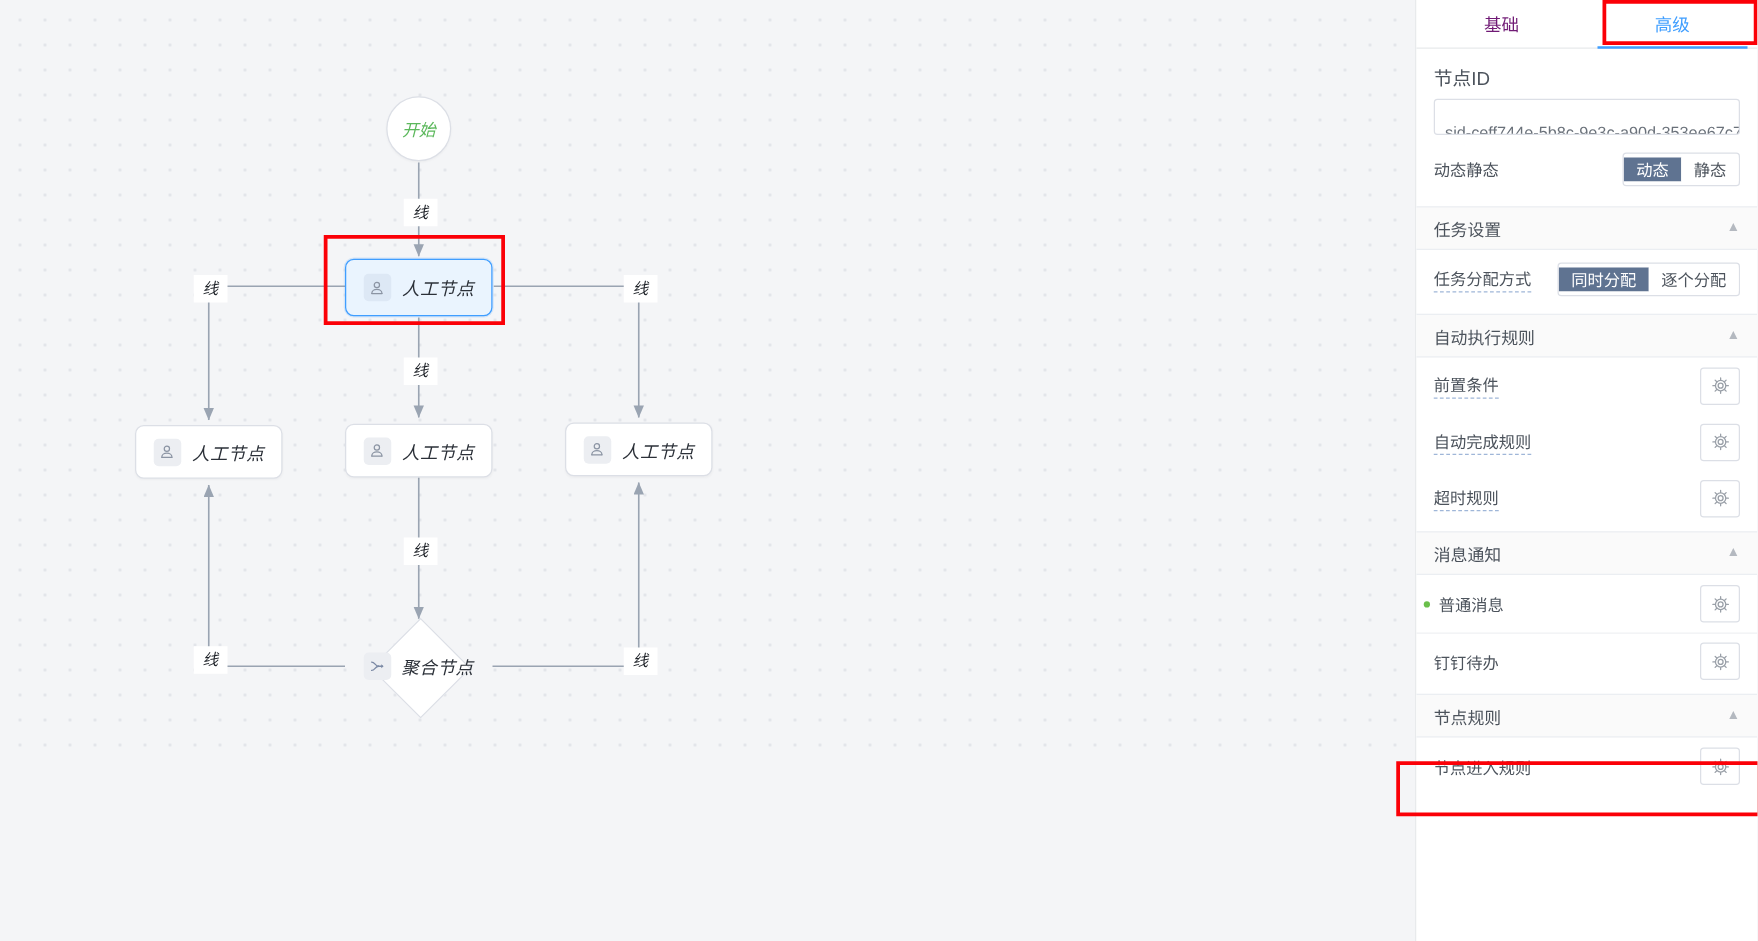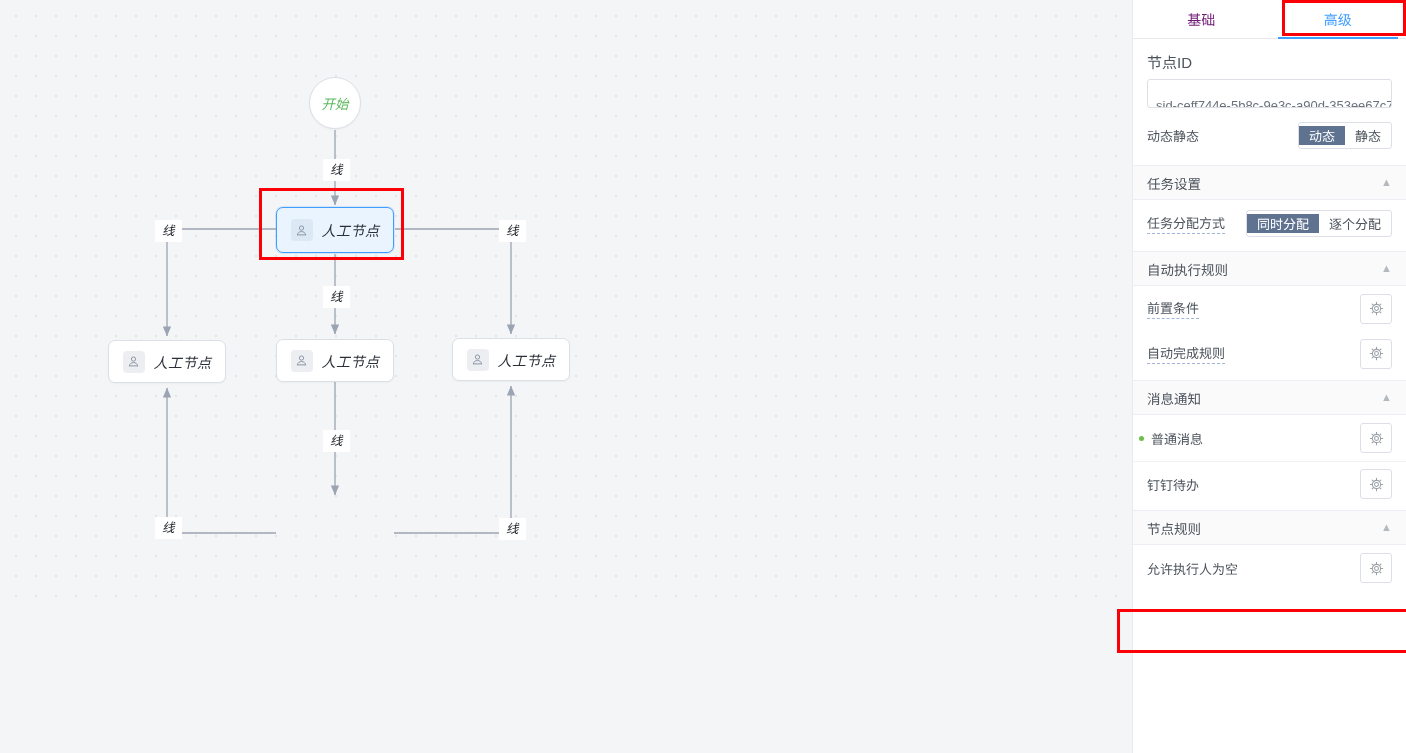--- a/index.html
+++ b/index.html
@@ -405,20 +405,34 @@
       <span class="node-icon">
         <svg width="13" height="13" viewBox="0 0 16 16" fill="none">
           <circle cx="8" cy="5" r="2.6" stroke="#8b94a3" stroke-width="1.2"></circle>
           <path d="M3 13.2c0-2.4 2.3-3.9 5-3.9s5 1.5 5 3.9" stroke="#8b94a3" stroke-width="1.2" stroke-linecap="round"></path>
           <path d="M3 13.4h10" stroke="#8b94a3" stroke-width="1.2" stroke-linecap="round"></path>
         </svg>
       </span>
       <span class="node-label">人工节点</span>
     </div>
 
+    <div class="node node-gateway" style="left:276px; top:494px;">
+      <div class="diamond"></div>
+      <div class="gw-content">
+        <span class="node-icon">
+          <svg width="14" height="14" viewBox="0 0 16 16" fill="none">
+            <path d="M2.6 4.2c3.2 0 3.2 3.8 6.4 3.8" stroke="#7c8aa5" stroke-width="1.2" stroke-linecap="round"></path>
+            <path d="M2.6 11.8c3.2 0 3.2-3.8 6.4-3.8" stroke="#7c8aa5" stroke-width="1.2" stroke-linecap="round"></path>
+            <path d="M9 8h3.4" stroke="#7c8aa5" stroke-width="1.2" stroke-linecap="round"></path>
+            <path d="M11.4 6.1 L13.6 8 L11.4 9.9 z" fill="#7c8aa5"></path>
+          </svg>
+        </span>
+        <span class="node-label">聚合节点</span>
+      </div>
+    </div>
 
     <div class="node node-end-partial" style="left:309px; top:742px;"></div>
 
     <div class="edge-label" style="left:323px; top:159px;">线</div>
     <div class="edge-label" style="left:323px; top:286px;">线</div>
     <div class="edge-label" style="left:155px; top:220px;">线</div>
     <div class="edge-label" style="left:499px; top:220px;">线</div>
     <div class="edge-label" style="left:323px; top:430px;">线</div>
     <div class="edge-label" style="left:155px; top:517px;">线</div>
     <div class="edge-label" style="left:499px; top:518px;">线</div>
@@ -489,20 +503,32 @@
         </span>
       <div class="gear-btn">
         <svg width="15" height="15" viewBox="0 0 16 16" fill="none">
           <circle cx="8" cy="8" r="2.1" stroke="#9aa0a8" stroke-width="1.1"></circle>
           <path d="M8 1.4v1.7M8 12.9v1.7M14.6 8h-1.7M3.1 8H1.4M12.7 3.3l-1.2 1.2M4.5 11.5l-1.2 1.2M12.7 12.7l-1.2-1.2M4.5 4.5L3.3 3.3" stroke="#9aa0a8" stroke-width="1.1" stroke-linecap="round"></path>
           <circle cx="8" cy="8" r="4.4" stroke="#9aa0a8" stroke-width="1.1"></circle>
         </svg>
       </div>
     </div>
 
+    <div class="rule-row" style="height:45px;">
+      <span class="rule-label">
+          <span class="txt hinted">超时规则</span>
+        </span>
+      <div class="gear-btn">
+        <svg width="15" height="15" viewBox="0 0 16 16" fill="none">
+          <circle cx="8" cy="8" r="2.1" stroke="#9aa0a8" stroke-width="1.1"></circle>
+          <path d="M8 1.4v1.7M8 12.9v1.7M14.6 8h-1.7M3.1 8H1.4M12.7 3.3l-1.2 1.2M4.5 11.5l-1.2 1.2M12.7 12.7l-1.2-1.2M4.5 4.5L3.3 3.3" stroke="#9aa0a8" stroke-width="1.1" stroke-linecap="round"></path>
+          <circle cx="8" cy="8" r="4.4" stroke="#9aa0a8" stroke-width="1.1"></circle>
+        </svg>
+      </div>
+    </div>
 
     <div class="section-head" style="margin-top:4px;">
       <span>消息通知</span>
       <span class="chev">▲</span>
     </div>
 
     <div class="rule-row sep" style="height:46px;">
       <span class="rule-label">
         <span class="dot-green"></span>
         <span class="txt">普通消息</span>
@@ -529,21 +555,21 @@
       </div>
     </div>
 
     <div class="section-head" style="margin-top:4px;">
       <span>节点规则</span>
       <span class="chev">▲</span>
     </div>
 
     <div class="rule-row" style="height:46px;">
       <span class="rule-label">
-          <span class="txt">允许执行人为空</span>
+          <span class="txt">节点进入规则</span>
         </span>
       <div class="gear-btn">
         <svg width="15" height="15" viewBox="0 0 16 16" fill="none">
           <circle cx="8" cy="8" r="2.1" stroke="#9aa0a8" stroke-width="1.1"></circle>
           <path d="M8 1.4v1.7M8 12.9v1.7M14.6 8h-1.7M3.1 8H1.4M12.7 3.3l-1.2 1.2M4.5 11.5l-1.2 1.2M12.7 12.7l-1.2-1.2M4.5 4.5L3.3 3.3" stroke="#9aa0a8" stroke-width="1.1" stroke-linecap="round"></path>
           <circle cx="8" cy="8" r="4.4" stroke="#9aa0a8" stroke-width="1.1"></circle>
         </svg>
       </div>
     </div>
   </div>

